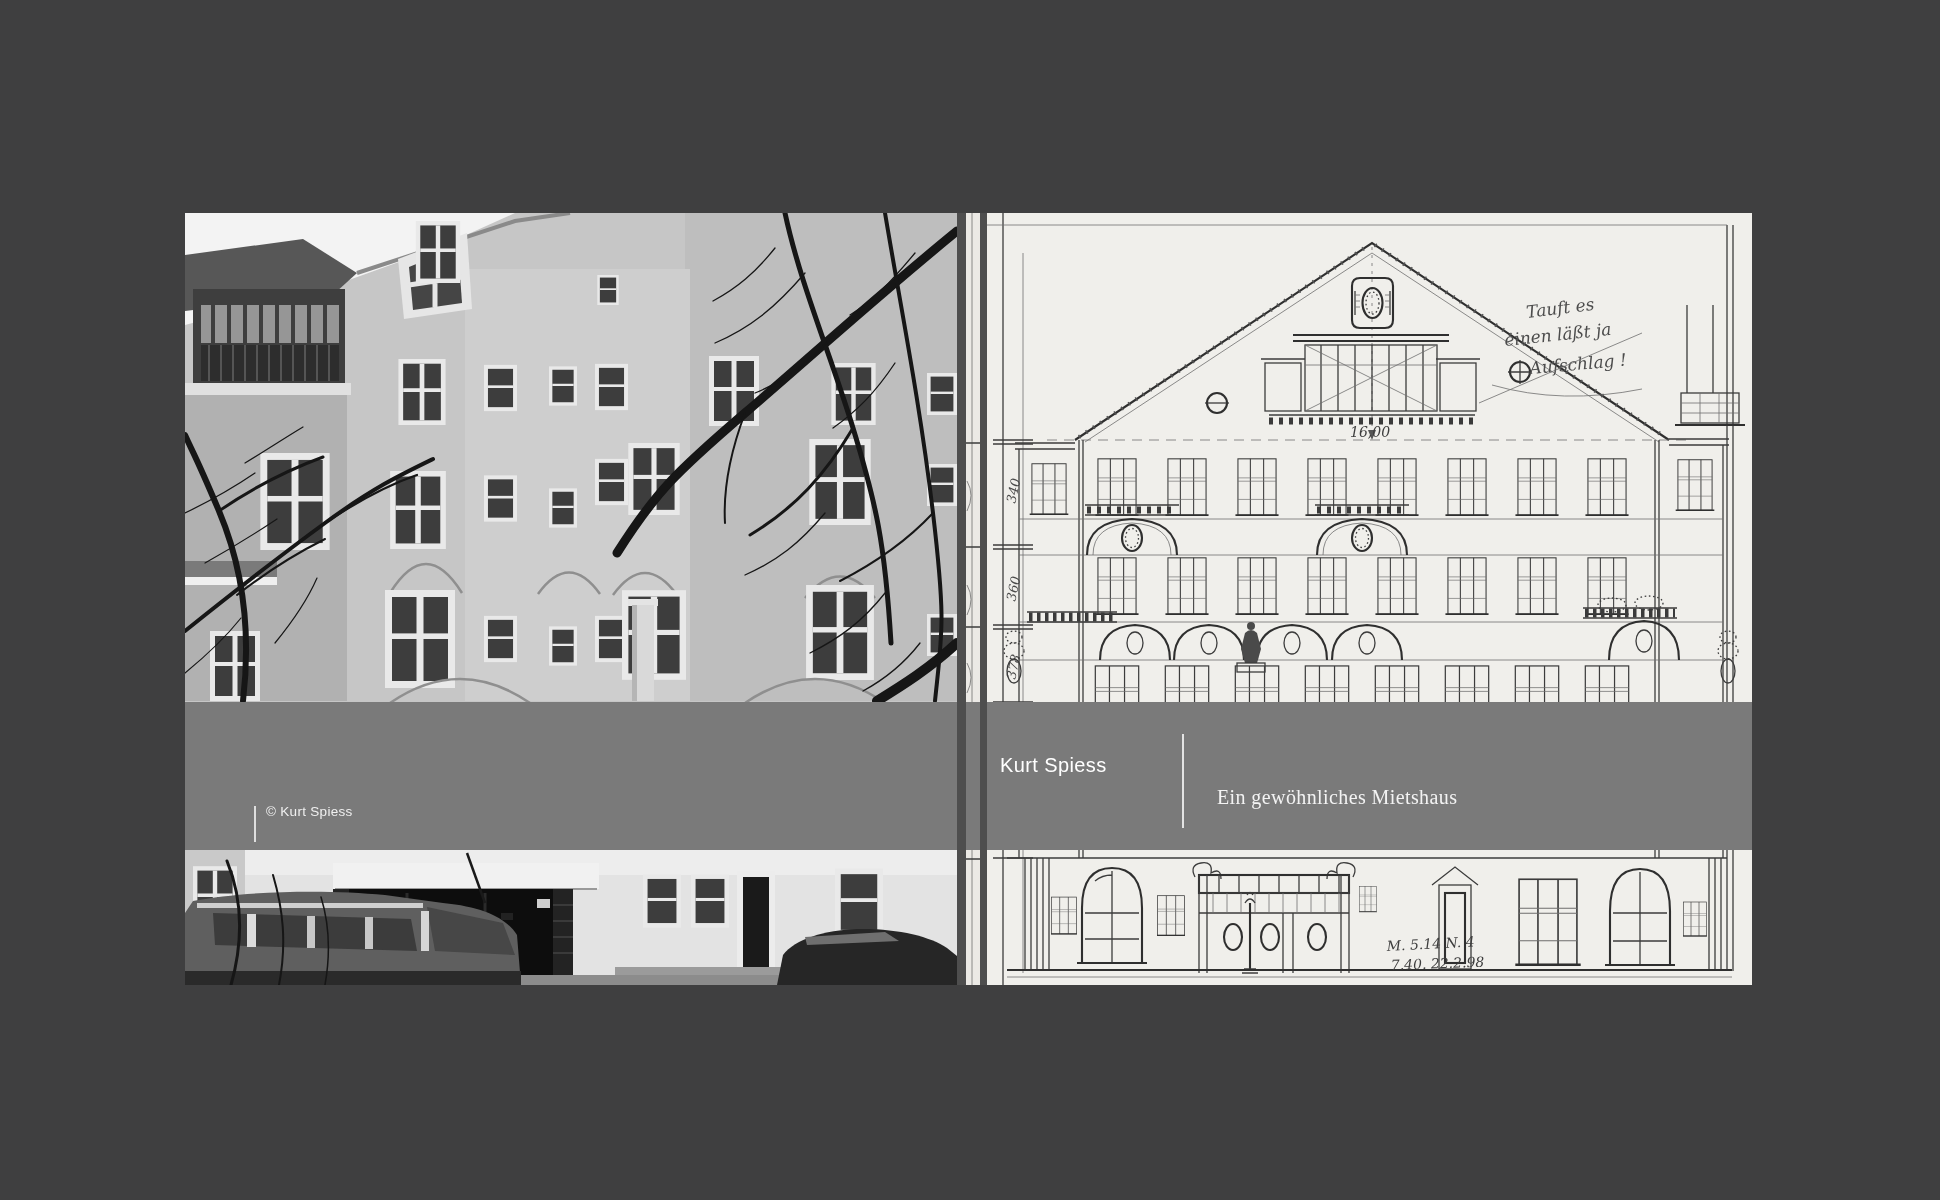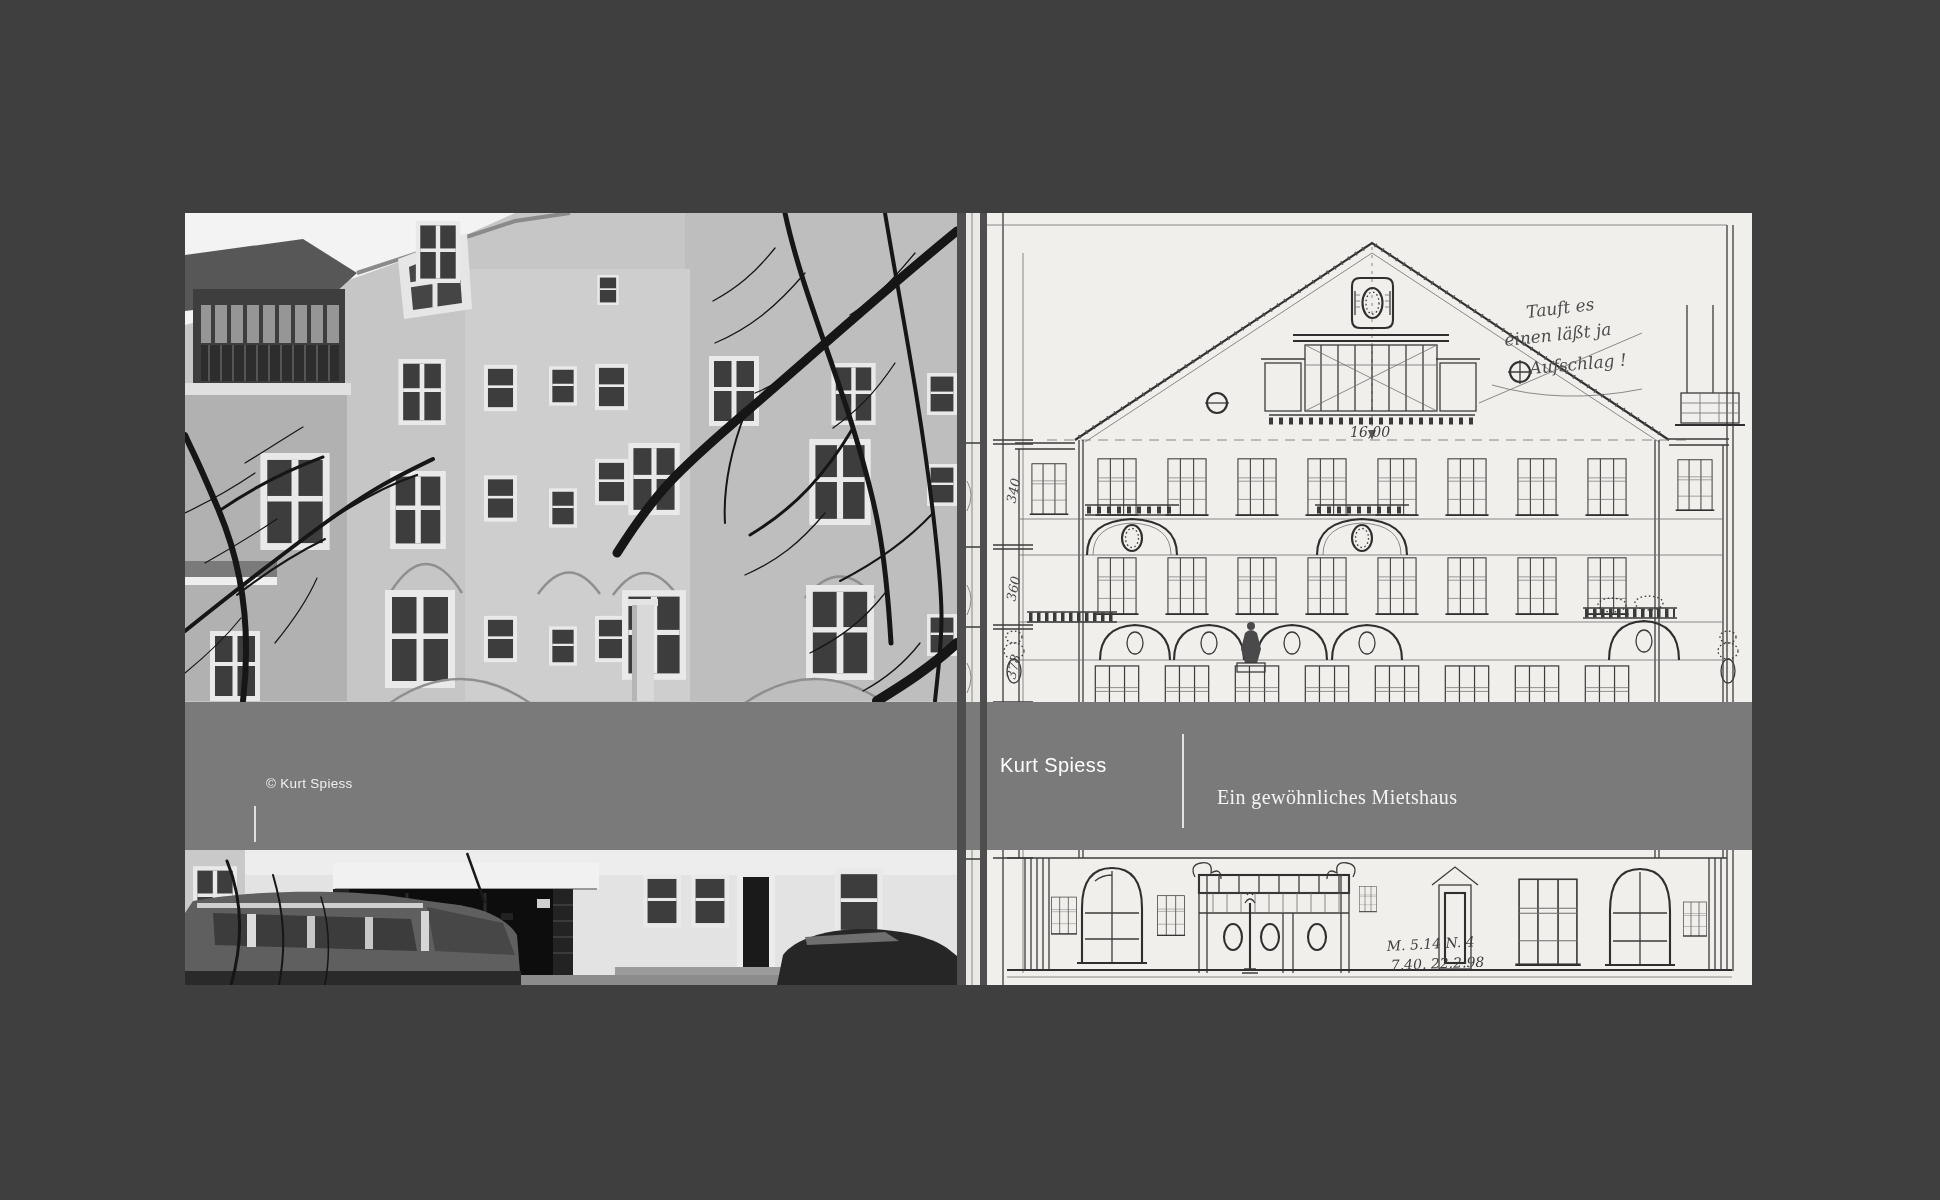--- a/index.html
+++ b/index.html
@@ -16,21 +16,21 @@
   
   #title-band{left:185px;top:702px;width:1567px;height:148px;background:#7a7a7a;z-index:5;}
   #band-author{left:1000px;top:753px;width:168px;color:#ffffff;
       font-size:20px;line-height:24px;letter-spacing:.4px;z-index:7;}
   #band-divider{left:1182px;top:734px;width:2px;height:94px;background:#e3e3e3;z-index:7;}
   #band-title{left:1203px;top:747px;color:#fbfbfb;font-family:"Liberation Serif",serif;
       font-size:29px;line-height:33px;letter-spacing:1.2px;z-index:7;white-space:nowrap;}
   #band-subtitle{left:1204px;top:786px;color:#f3f3f3;font-family:"Liberation Serif",serif;
       font-size:20px;line-height:23px;letter-spacing:.4px;z-index:7;white-space:nowrap;margin-left:13px;}
   #credit-line{left:254px;top:806px;width:2px;height:36px;background:#dedede;z-index:7;}
-  #credit-text{left:266px;top:776px;color:#f0f0f0;font-size:13.5px;letter-spacing:.3px;z-index:7;}
+  #credit-text{left:266px;top:804px;color:#f0f0f0;font-size:13.5px;letter-spacing:.3px;z-index:7;}
   
   .p0{stroke:#6e6e6e;stroke-width:.8;fill:none;}
   .p1{stroke:#3c3c3c;stroke-width:1.3;fill:none;}
   .p2{stroke:#2f2f2f;stroke-width:2.1;fill:none;}
   .dash{stroke-dasharray:10 7;}
   .dot{stroke-dasharray:1.6 2.6;}
   .dent{stroke:#3a3a3a;stroke-width:7;stroke-dasharray:4 6;fill:none;}
   .bal{stroke:#3a3a3a;stroke-width:9;stroke-dasharray:3.5 4.5;fill:none;}
   .tooth{stroke:#555;stroke-width:4;stroke-dasharray:1.5 7;fill:none;}
   .hand{font:italic 17px "DejaVu Serif",serif;fill:#4c4c4c;}

